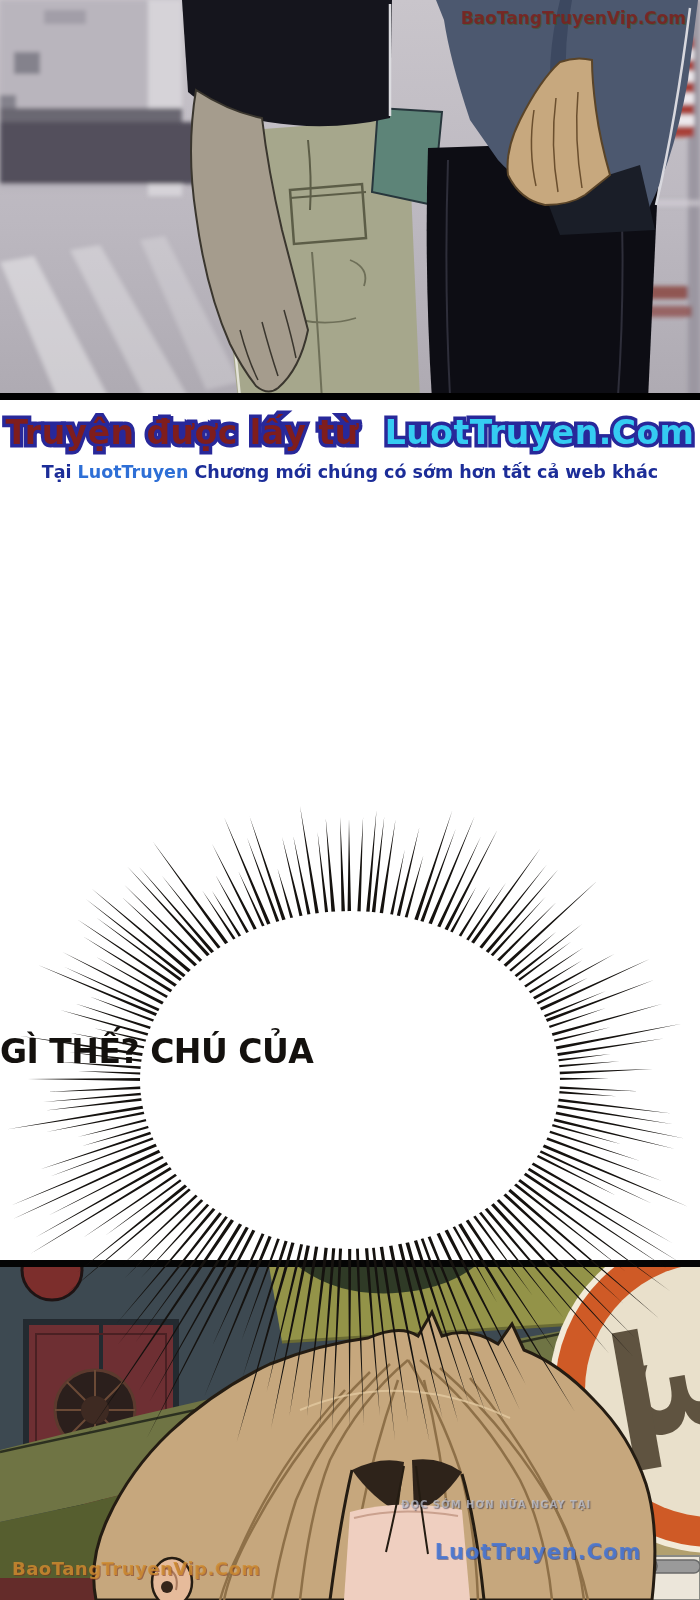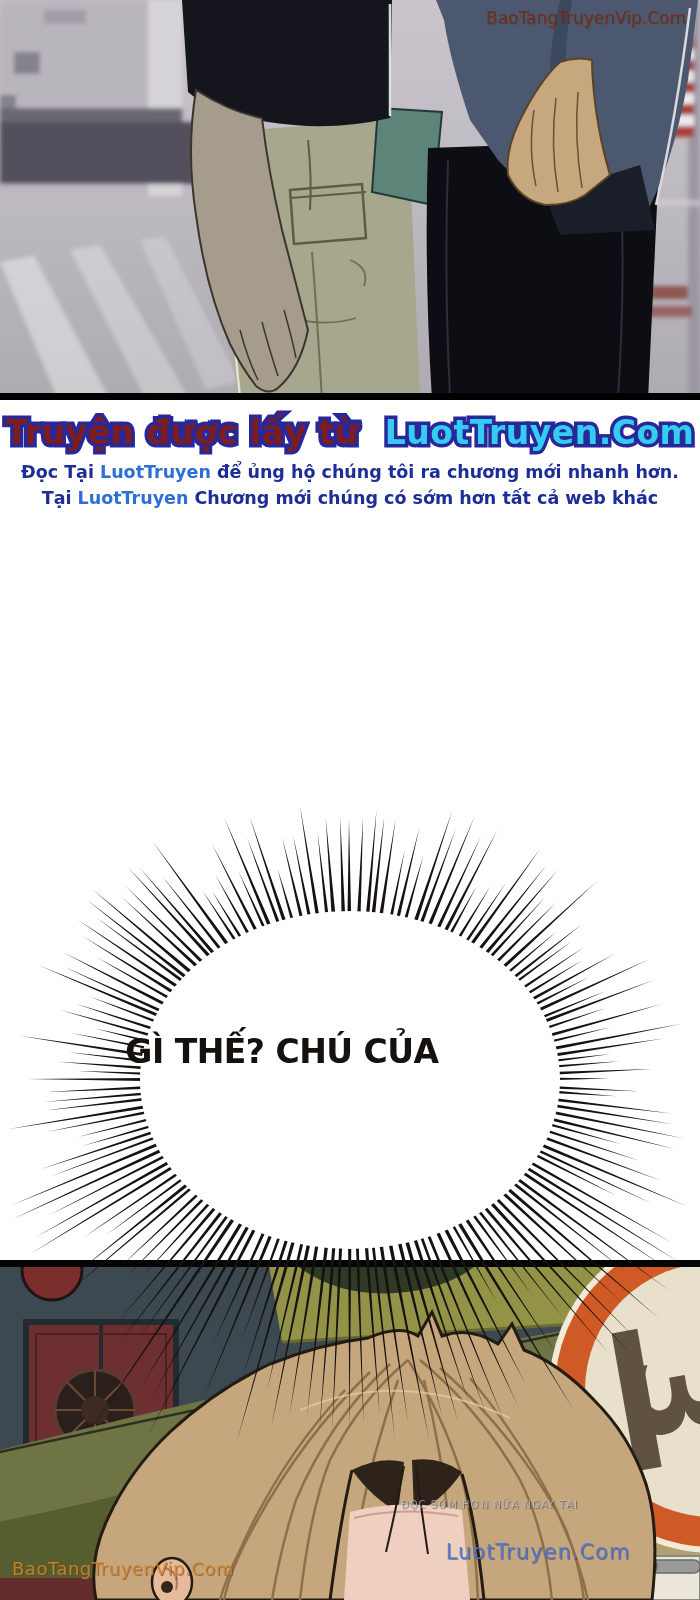--- a/index.html
+++ b/index.html
@@ -22,26 +22,26 @@
   .t-prefix { color:#7f1d1d; }
   .t-site   { color:#35ccf2; margin-left:14px; }
   .banner-line { margin:3px 0 0 0; font-size:17.5px; line-height:23px; font-weight:700;
                  color:#1c2d98; white-space:nowrap; }
   .banner-line .link { color:#2e6fd6; }
 
   
   .burst { position:absolute; top:795px; left:0; width:700px; height:660px;
            z-index:3; pointer-events:none; }
   .burst svg { display:block; }
-  .burst-text { position:absolute; top:233px; left:0; width:564px; text-align:center;
+  .burst-text { position:absolute; top:233px; left:0; width:564px; text-align:left;
                 font-size:33px; line-height:47px; font-weight:800; color:#14110e;
                 letter-spacing:-0.5px; }
 
   
-  .wm { position:absolute; font-weight:400; white-space:nowrap; z-index:6; pointer-events:none; }
+  .wm { position:absolute; font-weight:700; white-space:nowrap; z-index:6; pointer-events:none; }
   .wm-top-right   { top:8px;    right:14px; font-size:17px;
                     color:rgba(125,32,30,.85); text-shadow:1px 1px 0 rgba(60,85,30,.55); }
   .wm-bottom-left { top:1558px; left:12px;  font-size:18px; letter-spacing:.5px;
                     color:rgba(208,140,48,.82); text-shadow:1px 1px 0 rgba(120,50,30,.55); }
   .wm-right-top   { top:1499px; left:401px; font-size:10px; letter-spacing:1px;
                     color:rgba(190,195,210,.72); text-shadow:1px 1px 1px rgba(30,30,55,.5); }
   .wm-right-site  { top:1540px; left:418px; width:240px; text-align:center;
                     font-size:21px; letter-spacing:1px;
                     color:rgba(72,118,212,.88); text-shadow:1px 1px 0 rgba(25,35,95,.45); }
 </style>
@@ -125,25 +125,20 @@
 
       <rect x="0" y="393" width="700" height="7" fill="#000000"></rect>
     </svg>
   </section>
 
   <section class="banner">
     <div class="banner-title">
       <span class="t-prefix">Truyện được lấy từ</span>
       <span class="t-site">LuotTruyen.Com</span>
     </div>
-    <p class="banner-line">
-      <span>Đọc Tại</span>
-      <span class="link">LuotTruyen</span>
-      <span>để ủng hộ chúng tôi ra chương mới nhanh hơn.</span>
-    </p>
     <p class="banner-line">
       <span>Tại</span>
       <span class="link">LuotTruyen</span>
       <span>Chương mới chúng có sớm hơn tất cả web khác</span>
     </p>
   </section>
 
   <section class="panel-bottom">
     <svg width="700" height="340" viewBox="0 0 700 340">
       <defs>

